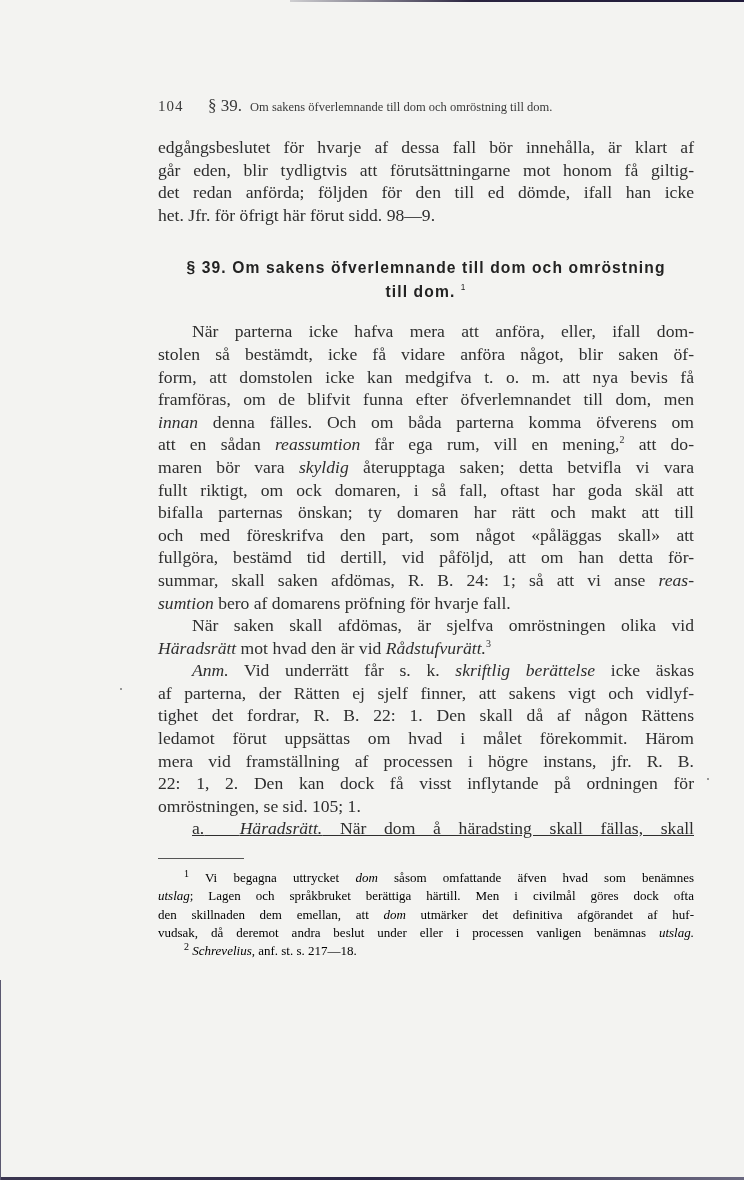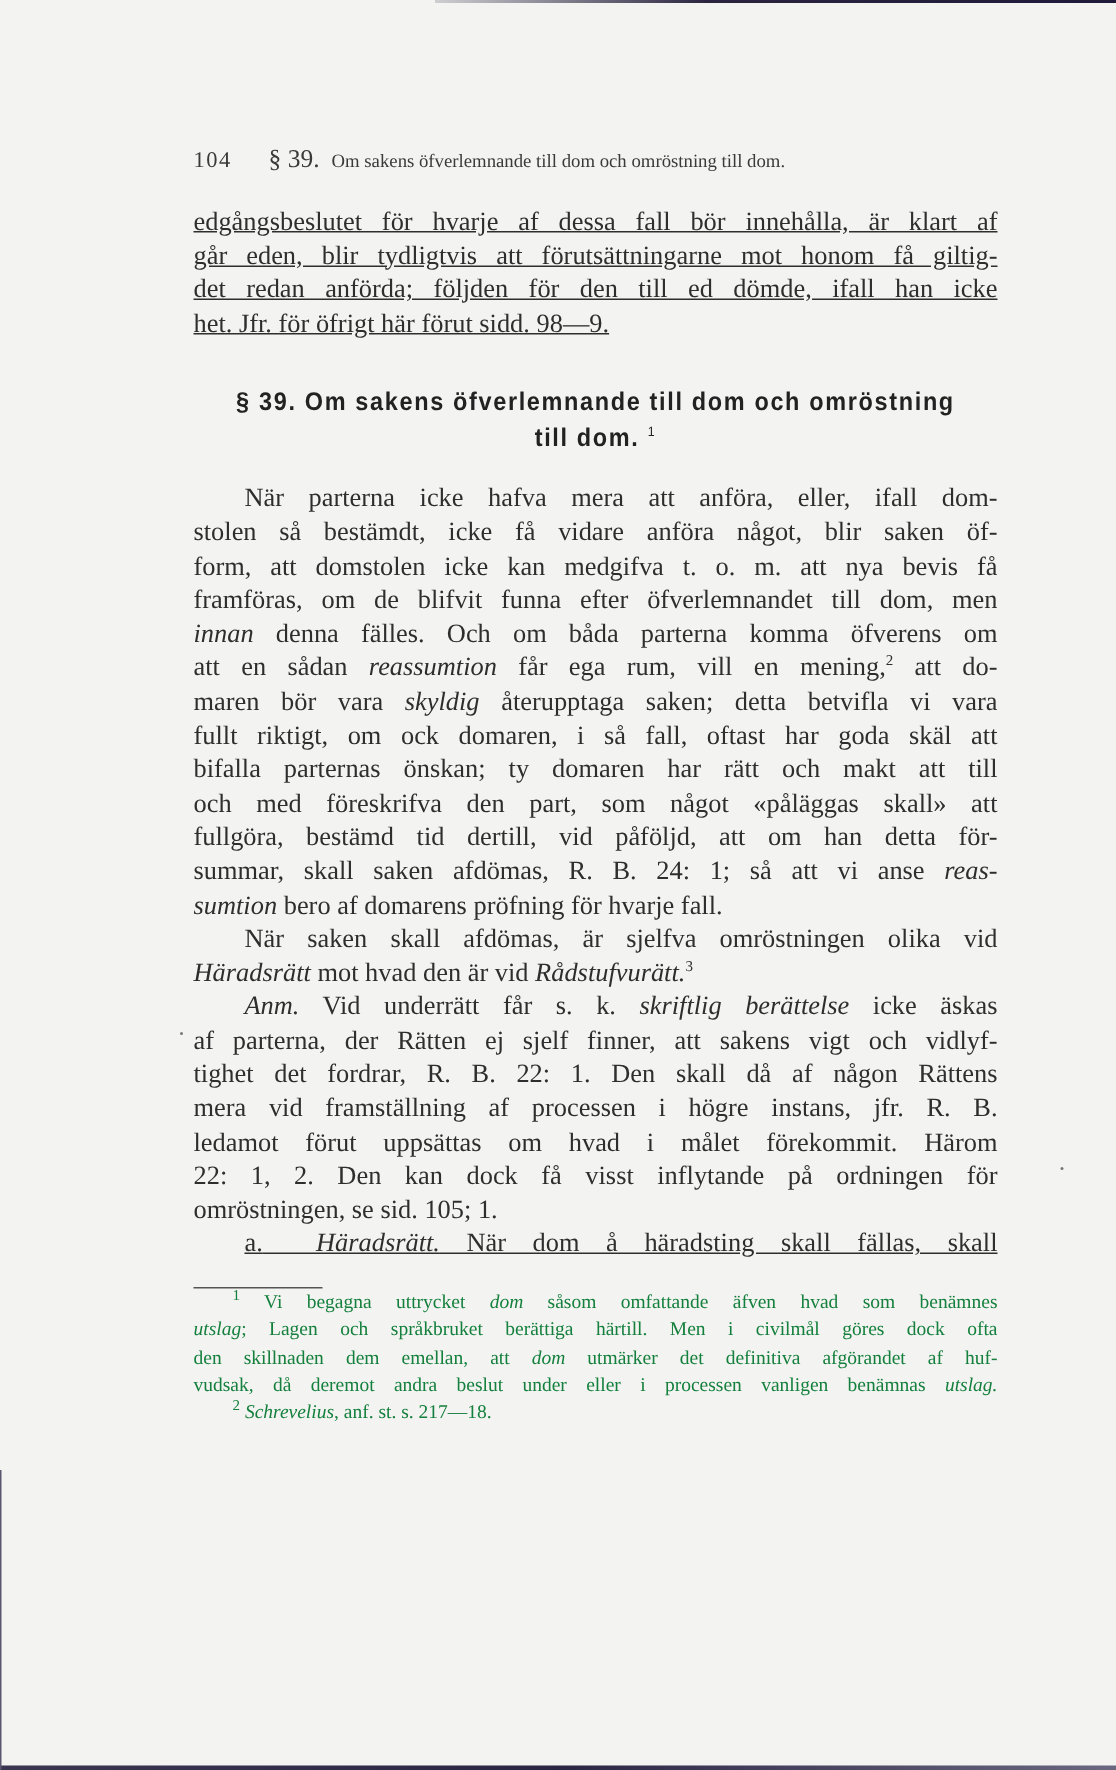--- a/index.html
+++ b/index.html
@@ -34,21 +34,21 @@
     .scan-edge-left {
       position: absolute;
       left: 0;
       bottom: 0;
       width: 1px;
       height: 200px;
       background: #5a5870;
     }
     .page {
       position: absolute;
-      left: 129px;
+      left: 158px;
       top: 96px;
       width: 536px;
     }
     .running-head {
       display: flex;
       align-items: baseline;
       font-size: 13px;
       color: #3a3a3a;
       height: 24px;
     }
@@ -75,21 +75,20 @@
       text-align: justify;
       text-align-last: justify;
       white-space: nowrap;
       overflow: visible;
     }
     .line.last {
       text-align-last: left;
     }
     .first-block {
       margin-top: 16px;
-      text-decoration: underline;
     }
     .heading {
       margin-top: 30px;
       margin-bottom: 16px;
       text-align: center;
       font-family: "Liberation Sans", "DejaVu Sans", sans-serif;
       font-weight: bold;
       font-size: 17px;
       line-height: 24px;
       letter-spacing: 1.2px;
@@ -110,23 +109,24 @@
       vertical-align: super;
     }
     .rule {
       width: 86px;
       height: 1px;
       background: #555;
       margin-top: 18px;
       margin-left: 0;
     }
     .footnotes {
+      margin-top: 10px;
       font-size: 13px;
       line-height: 18.3px;
-      color: #15803d;
+      color: #000000;
     }
     .fn {
       margin: 0;
     }
     .fn .line {
       text-align-last: justify;
     }
     .fn .line.last {
       text-align-last: left;
     }
@@ -188,22 +188,22 @@
 
   <div class="body-text">
     <span class="line" style="padding-left:34px;">När saken skall afdömas, är sjelfva omröstningen olika vid</span>
     <span class="line last"><i>Häradsrätt</i><span> mot hvad den är vid </span><i>Rådstufvurätt.</i><sup>3</sup></span>
   </div>
 
   <div class="body-text">
     <span class="line" style="padding-left:34px;"><i>Anm.</i><span>  Vid underrätt får s. k. </span><i>skriftlig berättelse</i><span> icke äskas</span></span>
     <span class="line">af parterna, der Rätten ej sjelf finner, att sakens vigt och vidlyf-</span>
     <span class="line">tighet det fordrar, R. B. 22: 1.  Den skall då af någon Rättens</span>
+    <span class="line">ledamot förut uppsättas om hvad i målet förekommit.  Härom</span>
     <span class="line">mera vid framställning af processen i högre instans, jfr. R. B.</span>
-    <span class="line">ledamot förut uppsättas om hvad i målet förekommit.  Härom</span>
     <span class="line">22: 1, 2.  Den kan dock få visst inflytande på ordningen för</span>
     <span class="line last">omröstningen, se sid. 105; 1.</span>
   </div>
 
   <div class="body-text">
     <span class="line" style="padding-left:34px;text-decoration:underline;"><span>a.</span>&nbsp;&nbsp;<i>Häradsrätt.</i><span>  När dom å häradsting skall fällas, skall</span></span>
   </div>
 
   <div class="rule"></div>
 

